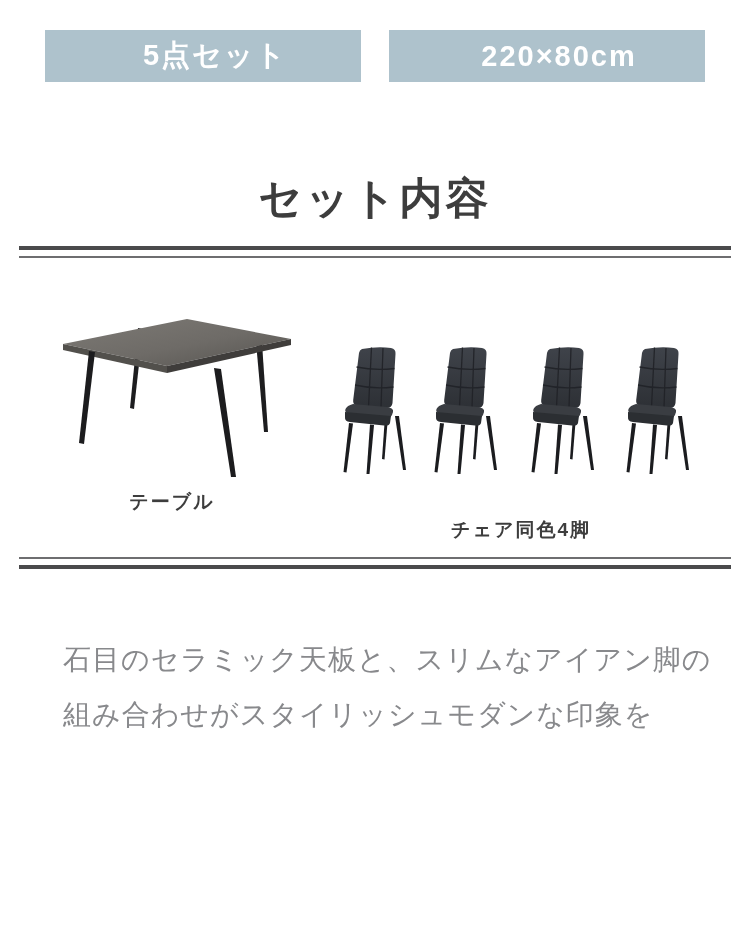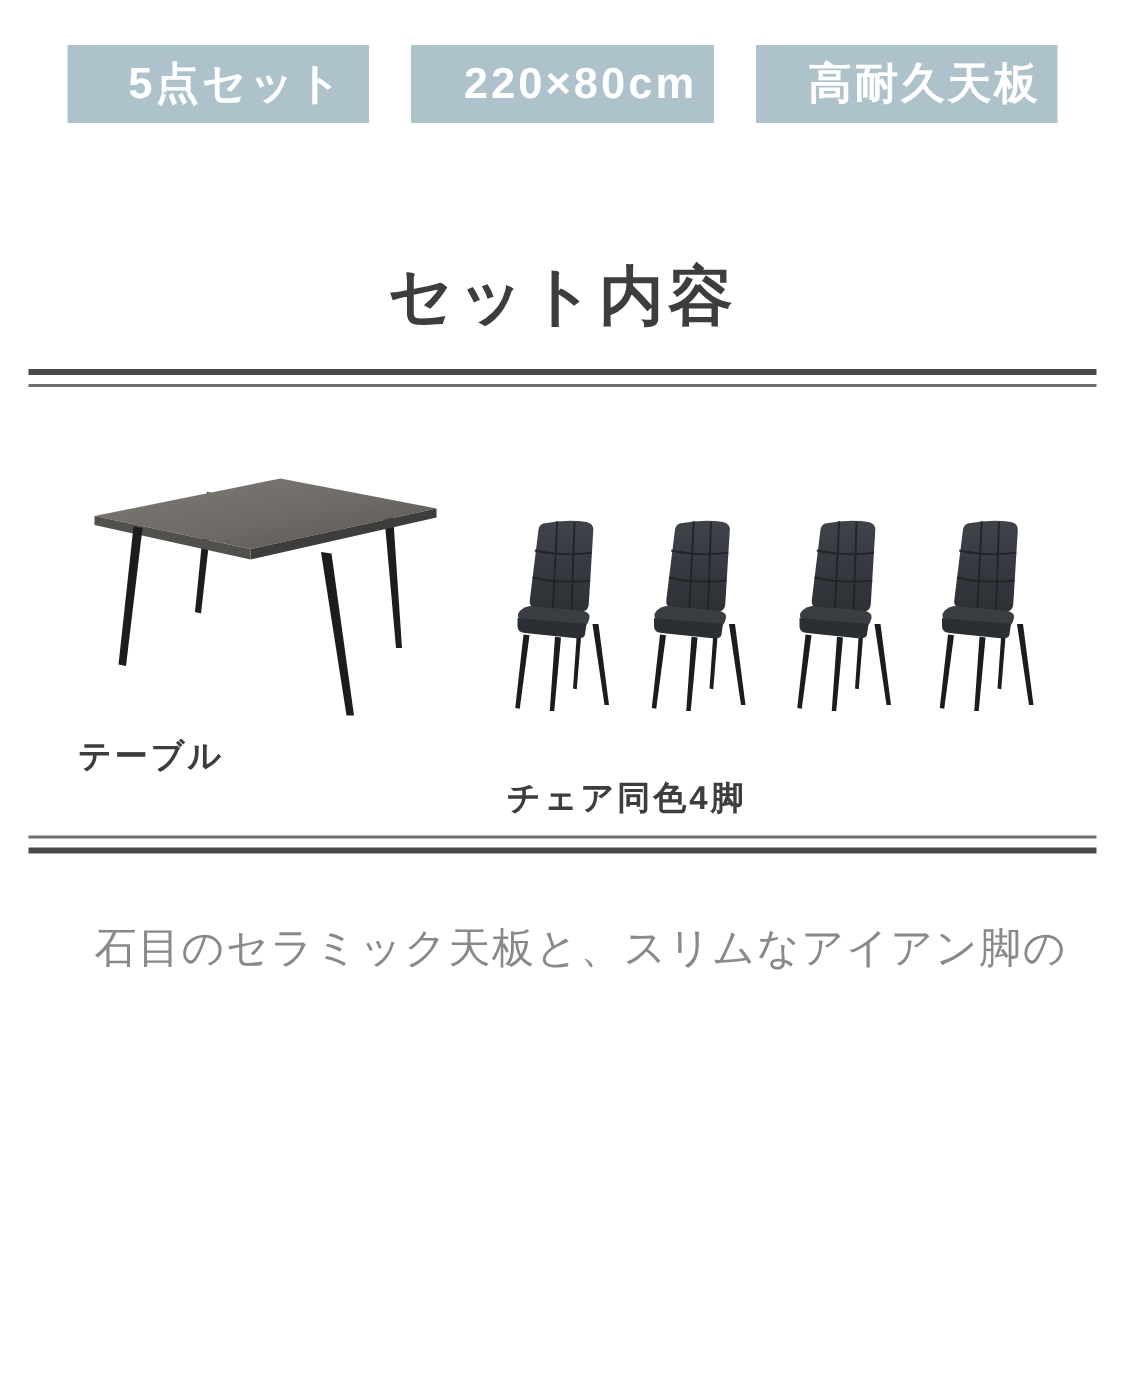--- a/index.html
+++ b/index.html
@@ -46,47 +46,44 @@
   .divider-top{top:246px;}
   .divider-top .thin{margin-top:6px;}
   .divider-bottom{top:557px;}
   .divider-bottom .thick{margin-top:6px;}
   
   .table-img{position:absolute;left:52px;top:312px;width:240px;height:168px;}
   .chairs-img{position:absolute;left:338px;top:345px;width:366px;height:132px;}
   
   .product-label{
     position:absolute;top:489px;
-    font-size:22px;font-weight:700;color:var(--label-text);
-    letter-spacing:2px;text-align:left;white-space:nowrap;
+    font-size:19px;font-weight:700;color:var(--label-text);
+    letter-spacing:2px;text-align:center;white-space:nowrap;
   }
   .label-table{left:52px;width:240px;}
   .label-chairs{left:338px;width:366px;margin-top:28px;}
   
   .description{
-    position:absolute;left:63px;top:604px;width:650px;
+    position:absolute;left:63px;top:632px;width:650px;
     font-size:28px;font-weight:300;color:var(--body-text);
     letter-spacing:1px;
   }
   .description .line{height:55px;line-height:55px;white-space:nowrap;}
 </style>
 </head>
 <body>
 
 <div class="page">
 
   <div class="badges">
     <div class="badge">
       <span>5点セット</span>
     </div>
     <div class="badge">
       <span>220×80cm</span>
-    </div>
-    <div class="badge">
-      <span>高耐久天板</span>
     </div>
   </div>
 
   <h1 class="title">セット内容</h1>
 
   <div class="divider divider-top">
     <div class="thick"></div>
     <div class="thin"></div>
   </div>
 
@@ -145,15 +142,16 @@
   <div class="product-label label-table">テーブル</div>
   <div class="product-label label-chairs">チェア同色4脚</div>
 
   <div class="divider divider-bottom">
     <div class="thin"></div>
     <div class="thick"></div>
   </div>
 
   <div class="description">
     <div class="line">石目のセラミック天板と、スリムなアイアン脚の</div>
+    <div class="line">組み合わせがスタイリッシュモダンな印象を</div>
   </div>
 
 </div>
 
 </body></html>

